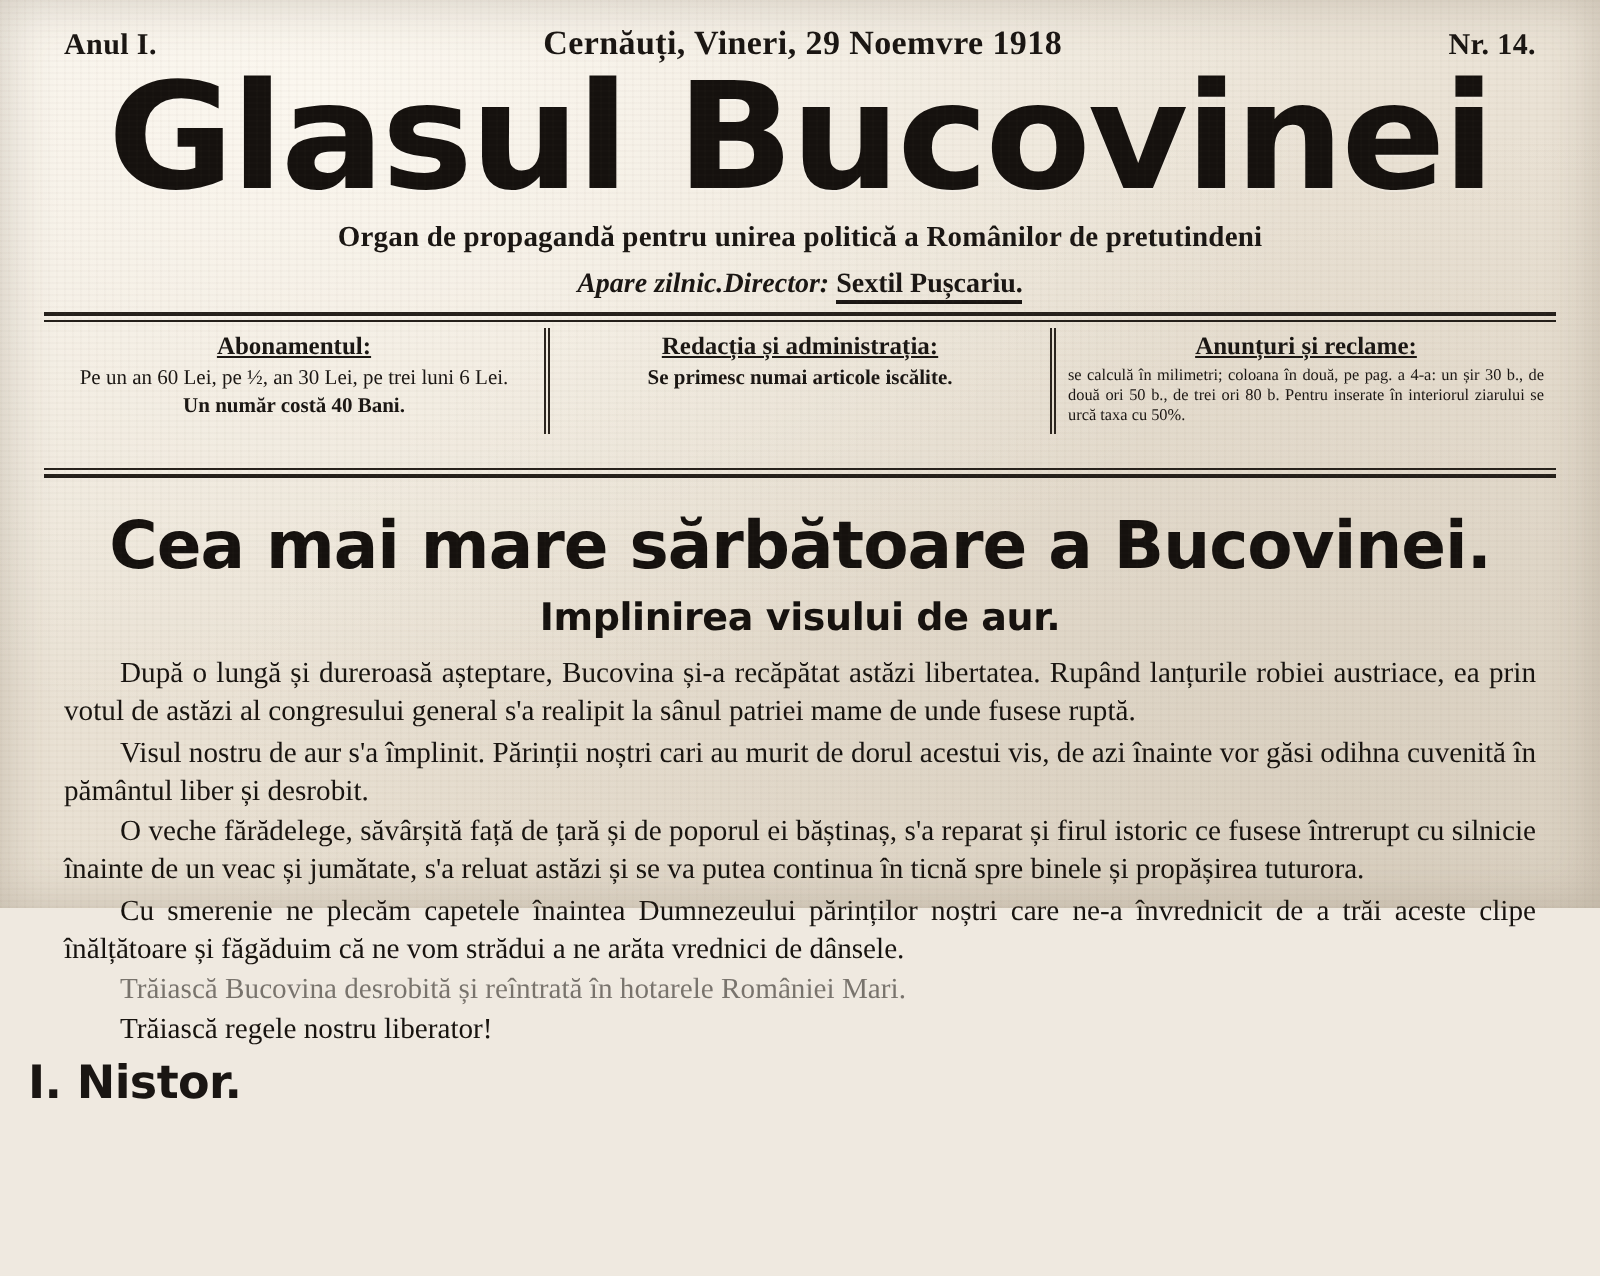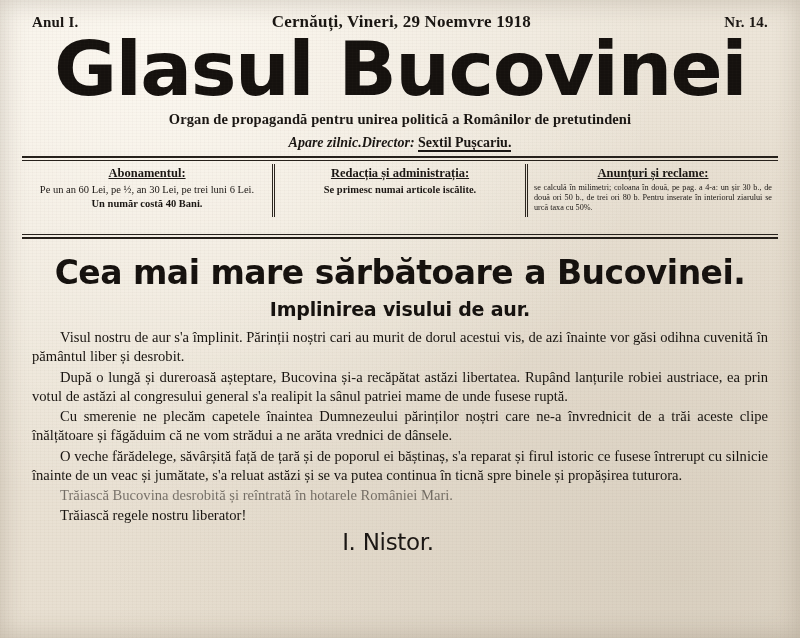--- a/index.html
+++ b/index.html
@@ -10,21 +10,21 @@
     width: 800px;
     height: 638px;
     background: #efe9e0;
     font-family: "Liberation Serif", serif;
     color: #1a1613;
     overflow: hidden;
   }
   .page {
     position: relative;
     width: 800px;
-    height: 638px;
+    height: 454px;
     background:
       radial-gradient(ellipse at 20% 10%, rgba(255,252,245,0.75), rgba(0,0,0,0) 55%),
       radial-gradient(ellipse at 85% 90%, rgba(205,195,178,0.5), rgba(0,0,0,0) 60%),
       linear-gradient(160deg, #f3ede3 0%, #eae2d5 45%, #e4dbcc 100%);
     box-sizing: border-box;
     padding: 0 14px;
   }
   .grain {
     position: absolute;
     inset: 0;
@@ -158,23 +158,23 @@
     color: #17130f;
   }
   .body p {
     margin: 0 0 1px 0;
     text-indent: 28px;
   }
   .body p.faded {
     opacity: .55;
   }
   .signature {
-    text-align: center;
-    font-family: "DejaVu Sans", sans-serif;
-    font-weight: normal;
+    text-align: left;
+    font-family: "DejaVu Sans", sans-serif;
+    font-weight: bold;
     font-size: 23px;
     padding: 2px 24px 0 0;
     letter-spacing: -0.3px;
   }
   .edgeblur {
     position:absolute;
     inset:0;
     pointer-events:none;
     box-shadow: inset 0 0 26px rgba(90,75,55,.25);
   }
@@ -219,24 +219,24 @@
     </div>
   </div>
 
   <hr class="rule thin">
   <hr class="rule">
 
   <div class="headline">Cea mai mare sărbătoare a Bucovinei.</div>
   <div class="subhead">Implinirea visului de aur.</div>
 
   <div class="body">
+    <p>După o lungă și dureroasă așteptare, Bucovina și-a recăpătat astăzi libertatea. Rupând lanțurile robiei austriace, ea prin votul de astăzi al congresului general s'a realipit la sânul patriei mame de unde fusese ruptă.</p>
     <p>Visul nostru de aur s'a împlinit. Părinții noștri cari au murit de dorul acestui vis, de azi înainte vor găsi odihna cuvenită în pământul liber și desrobit.</p>
-    <p>După o lungă și dureroasă așteptare, Bucovina și-a recăpătat astăzi libertatea. Rupând lanțurile robiei austriace, ea prin votul de astăzi al congresului general s'a realipit la sânul patriei mame de unde fusese ruptă.</p>
+    <p>O veche fărădelege, săvârșită față de țară și de poporul ei băștinaș, s'a reparat și firul istoric ce fusese întrerupt cu silnicie înainte de un veac și jumătate, s'a reluat astăzi și se va putea continua în ticnă spre binele și propășirea tuturora.</p>
     <p>Cu smerenie ne plecăm capetele înaintea Dumnezeului părinților noștri care ne-a învrednicit de a trăi aceste clipe înălțătoare și făgăduim că ne vom strădui a ne arăta vrednici de dânsele.</p>
-    <p>O veche fărădelege, săvârșită față de țară și de poporul ei băștinaș, s'a reparat și firul istoric ce fusese întrerupt cu silnicie înainte de un veac și jumătate, s'a reluat astăzi și se va putea continua în ticnă spre binele și propășirea tuturora.</p>
     <p class="faded">Trăiască Bucovina desrobită și reîntrată în hotarele României Mari.</p>
     <p>Trăiască regele nostru liberator!</p>
   </div>
 
   <div class="signature">I. Nistor.</div>
 
   <div class="grain"></div>
   <div class="edgeblur"></div>
 </div>
 

